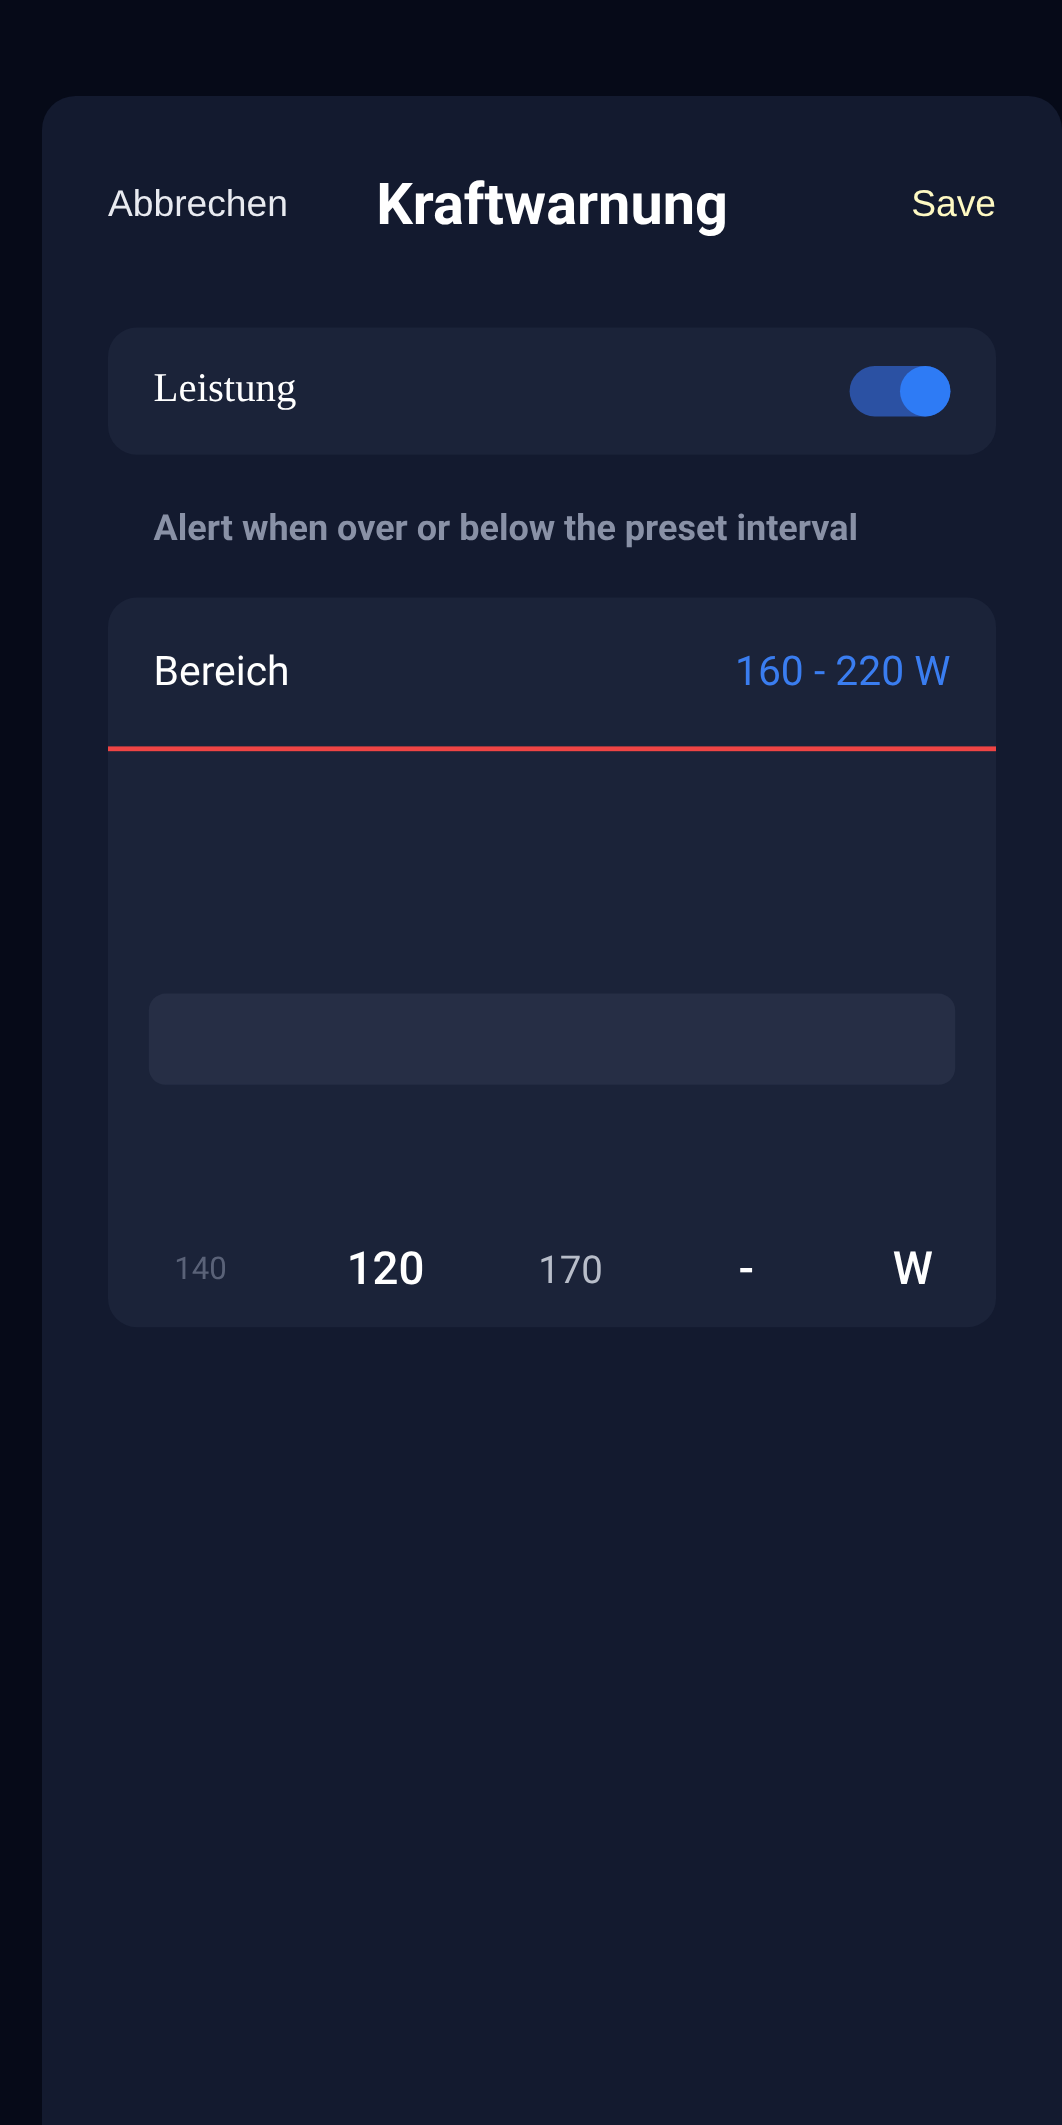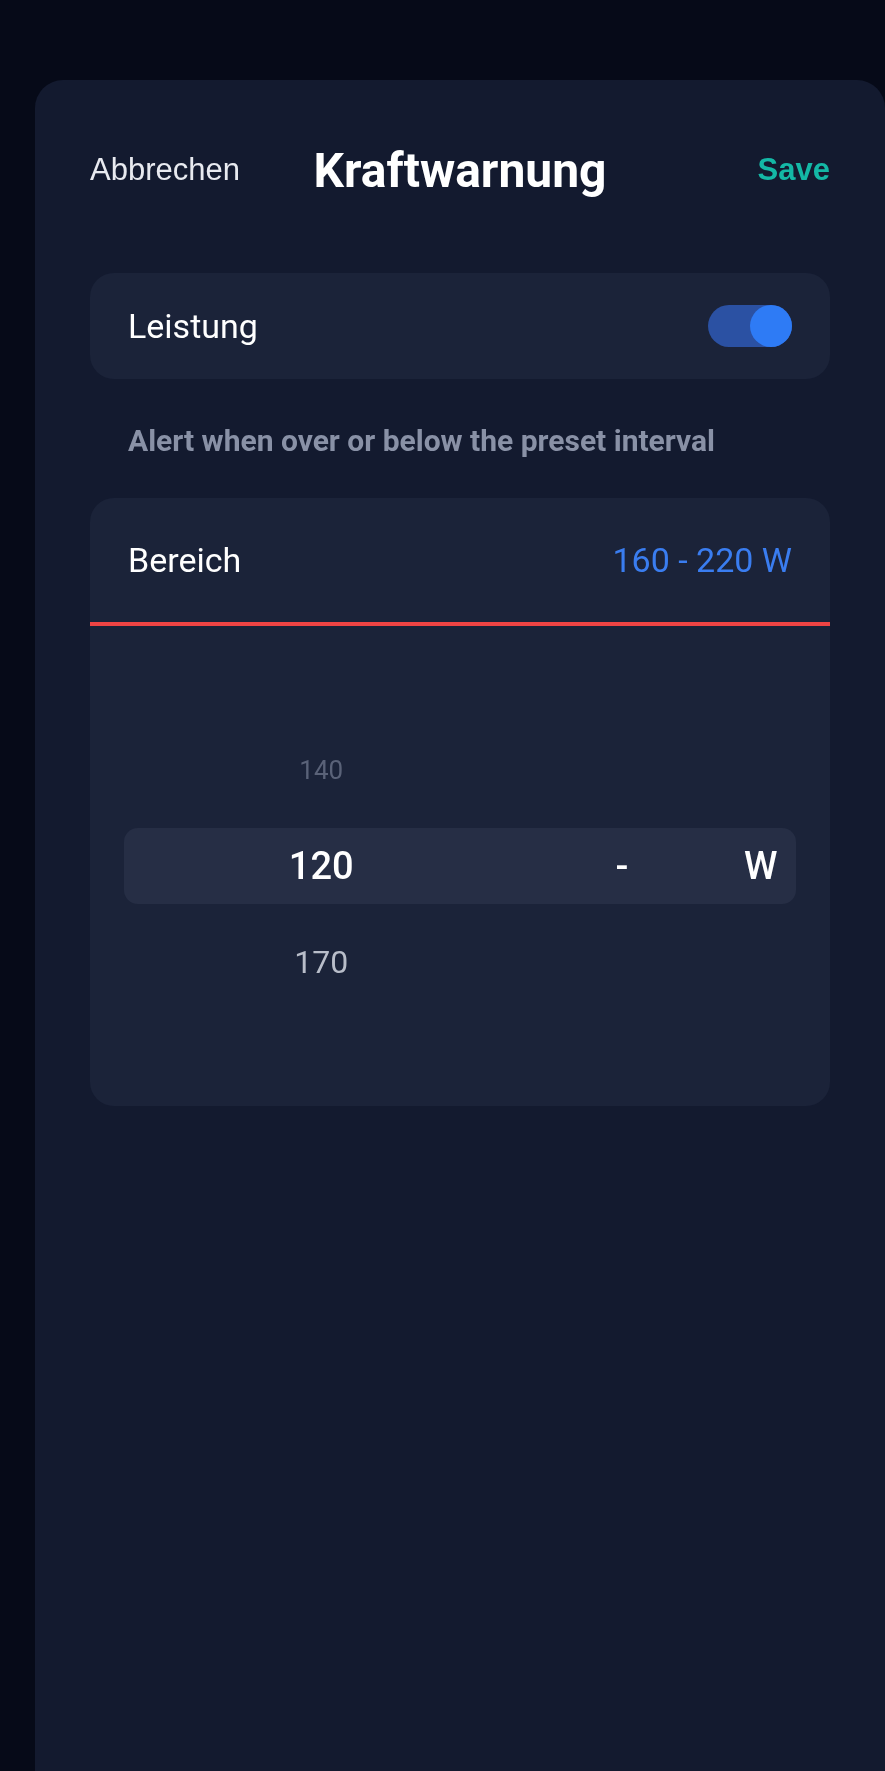--- a/index.html
+++ b/index.html
@@ -48,40 +48,40 @@
     .title {
       color: #ffffff;
       font-size: 48px;
       font-weight: 700;
       position: absolute;
       left: 50%;
       transform: translateX(-50%);
     }
     
     .save-btn {
-      color: #14b8a6;
+      color: #fef9c3;
       font-size: 31px;
-      font-weight: 700;
+      font-weight: 400;
       background: none;
       border: none;
       cursor: pointer;
     }
     
     .content {
       padding: 0 38px;
     }
     
     .toggle-card {
       background: #1b2339;
       border-radius: 24px;
       padding: 32px 38px;
       display: flex;
-      align-items: center;
       justify-content: space-between;
       margin-top: 35px;
+      font-family: Liberation Serif, serif;
     }
     
     .toggle-label {
       color: #ffffff;
       font-size: 34px;
       font-weight: 400;
     }
     
     .toggle-switch {
       width: 84px;
@@ -141,21 +141,21 @@
     .picker-wheels {
       position: relative;
       height: 480px;
       display: flex;
       align-items: center;
     }
     
     .picker-column {
       flex: 1;
       display: flex;
-      flex-direction: column;
+      flex-direction: row;
       align-items: flex-end;
       justify-content: center;
       height: 100%;
       position: relative;
     }
     
     .picker-column.narrow {
       flex: 0.3;
     }
     

